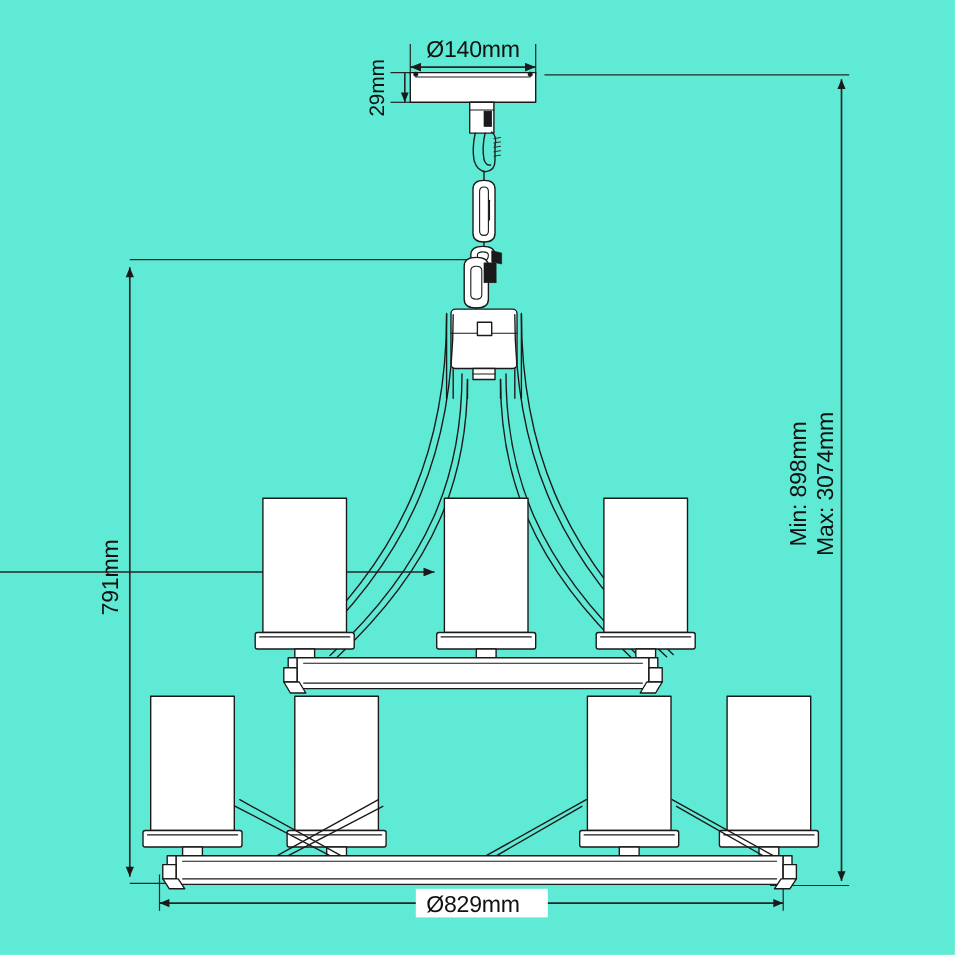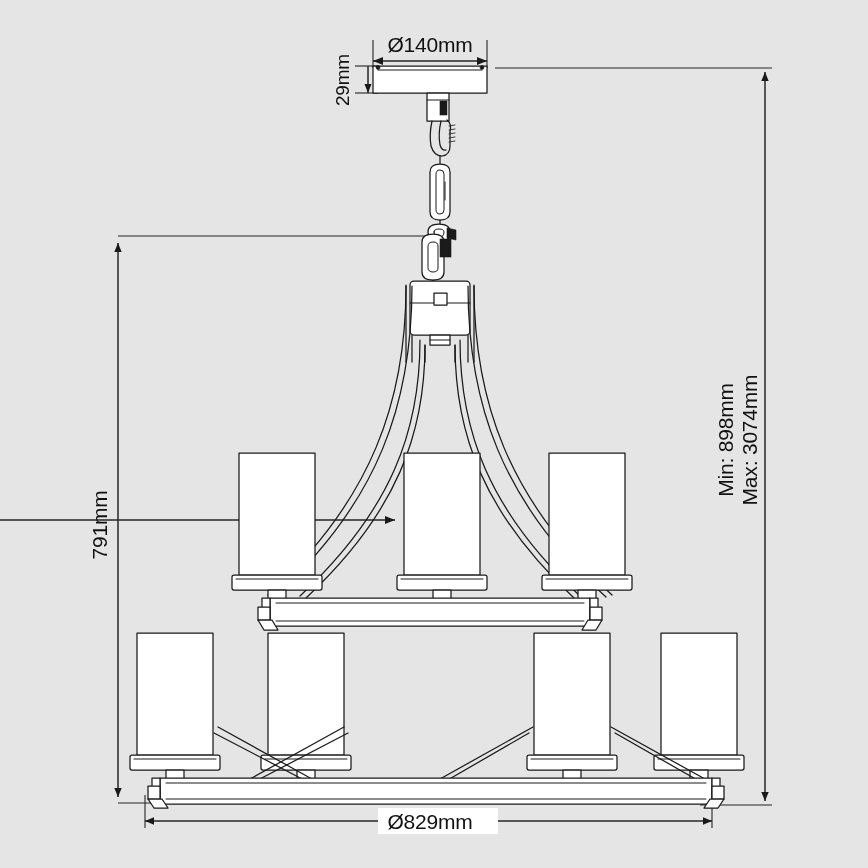--- a/index.html
+++ b/index.html
@@ -12,21 +12,21 @@
     width: 868px;
     height: 868px;
     font-family: "Liberation Sans", sans-serif;
     overflow: hidden;
     position: relative;
   }
   #drawing-root {
     position: relative;
     width: 868px;
     height: 868px;
-    background: #e5e5e5;
+    background: #5eead4;
   }
   svg.tech-drawing {
     display: block;
     width: 868px;
     height: 868px;
   }
   .ln {
     fill: none;
     stroke: #1a1a1a;
     stroke-width: 1.25;

